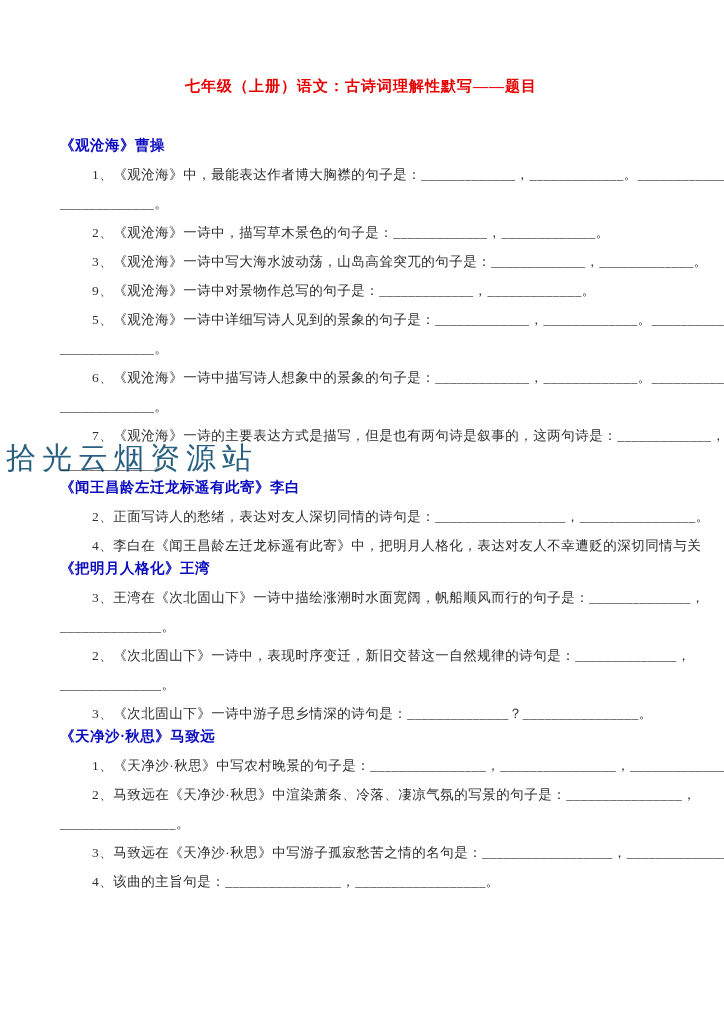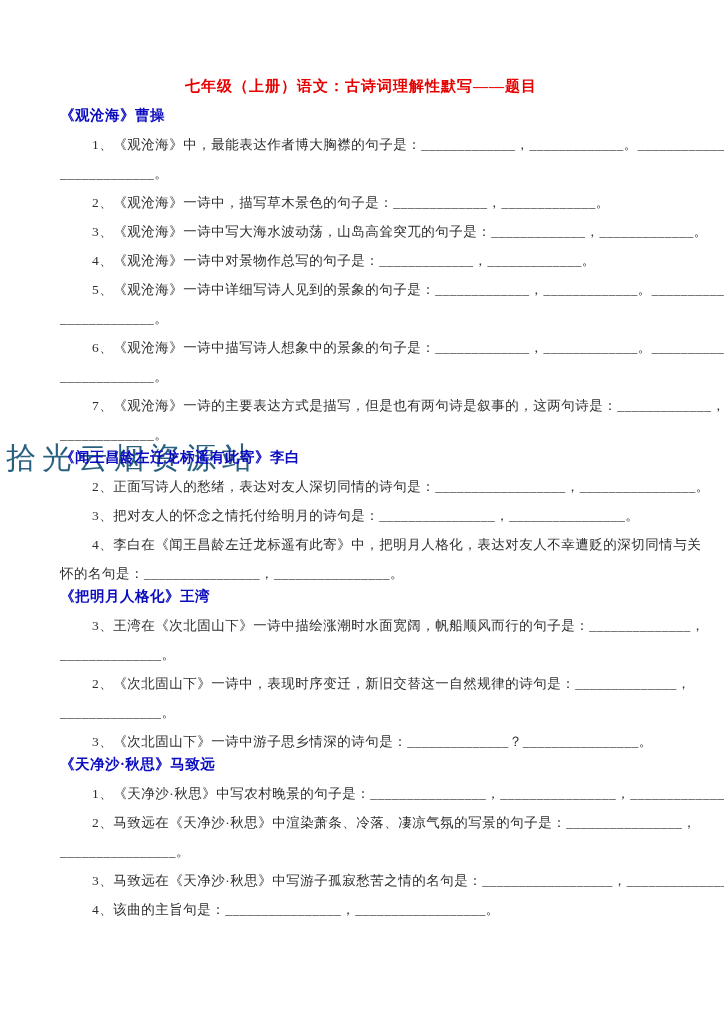--- a/index.html
+++ b/index.html
@@ -36,20 +36,21 @@
     line-height:29px;
     margin:8px 0 0 0;
     letter-spacing:1px;
   }
   .sec-header {
     font-size:14.5px;
     font-weight:bold;
     color:#0b0bc0;
     line-height:29px;
     letter-spacing:0.5px;
+    margin-top:30px;
   }
   .sec-gap { margin-top:-6px; }
   .line {
     font-size:13.5px;
     color:#2e2e2e;
     line-height:29px;
     letter-spacing:0.5px;
     white-space:nowrap;
   }
   .indent { text-indent:32px; }
@@ -63,33 +64,31 @@
 
   <div class="content">
 
     <div class="title">七年级（上册）语文：古诗词理解性默写——题目</div>
 
     <div class="sec-header">《观沧海》曹操</div>
     <div class="line indent">1、《观沧海》中，最能表达作者博大胸襟的句子是：_____________，_____________。_____________，</div>
     <div class="line">_____________。</div>
     <div class="line indent">2、《观沧海》一诗中，描写草木景色的句子是：_____________，_____________。</div>
     <div class="line indent">3、《观沧海》一诗中写大海水波动荡，山岛高耸突兀的句子是：_____________，_____________。</div>
-    <div class="line indent">4、《观沧海》一诗中对景物作总写的句子是：_____________，_____________。</div>
+    <div class="line indent">9、《观沧海》一诗中对景物作总写的句子是：_____________，_____________。</div>
     <div class="line indent">5、《观沧海》一诗中详细写诗人见到的景象的句子是：_____________，_____________。_____________，</div>
     <div class="line">_____________。</div>
     <div class="line indent">6、《观沧海》一诗中描写诗人想象中的景象的句子是：_____________，_____________。_____________，</div>
     <div class="line">_____________。</div>
     <div class="line indent">7、《观沧海》一诗的主要表达方式是描写，但是也有两句诗是叙事的，这两句诗是：_____________，</div>
     <div class="line">_____________。</div>
 
     <div class="sec-header sec-gap">《闻王昌龄左迁龙标遥有此寄》李白</div>
     <div class="line indent">2、正面写诗人的愁绪，表达对友人深切同情的诗句是：__________________，________________。</div>
-    <div class="line indent">3、把对友人的怀念之情托付给明月的诗句是：________________，________________。</div>
     <div class="line indent">4、李白在《闻王昌龄左迁龙标遥有此寄》中，把明月人格化，表达对友人不幸遭贬的深切同情与关</div>
-    <div class="line">怀的名句是：________________，________________。</div>
 
     <div class="sec-header sec-gap">《把明月人格化》王湾</div>
     <div class="line indent">3、王湾在《次北固山下》一诗中描绘涨潮时水面宽阔，帆船顺风而行的句子是：______________，</div>
     <div class="line">______________。</div>
     <div class="line indent">2、《次北固山下》一诗中，表现时序变迁，新旧交替这一自然规律的诗句是：______________，</div>
     <div class="line">______________。</div>
     <div class="line indent">3、《次北固山下》一诗中游子思乡情深的诗句是：______________？________________。</div>
 
     <div class="sec-header sec-gap">《天净沙·秋思》马致远</div>
     <div class="line indent">1、《天净沙·秋思》中写农村晚景的句子是：________________，________________，________________。</div>

